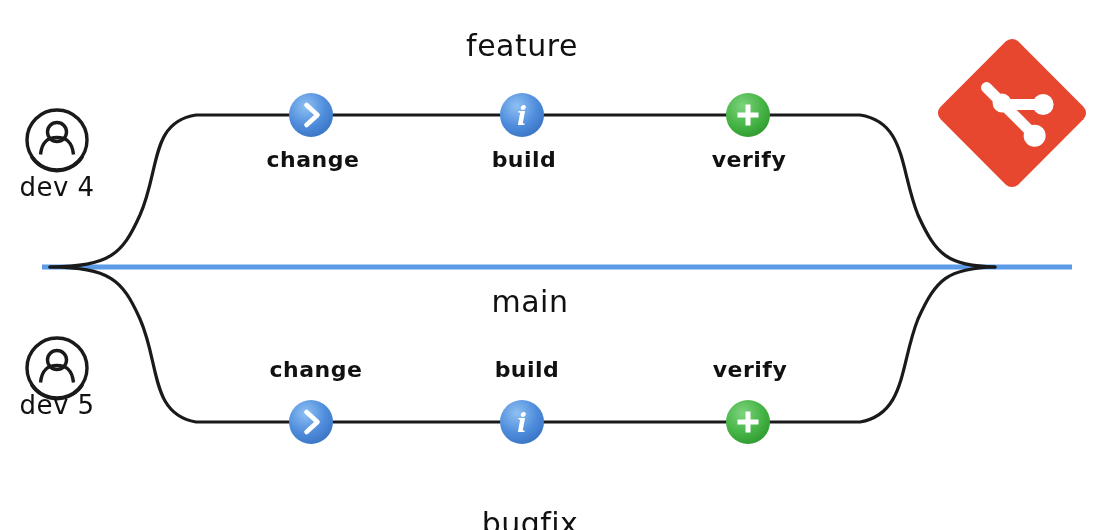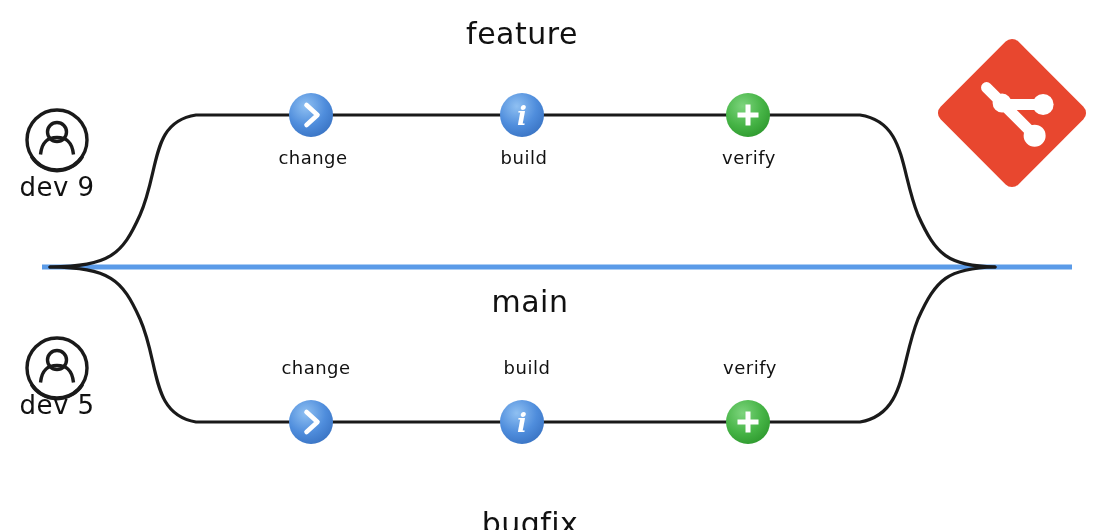--- a/index.html
+++ b/index.html
@@ -30,22 +30,22 @@
     font-family: "DejaVu Sans", sans-serif;
     white-space: nowrap;
     text-align: center;
     letter-spacing: 0.5px;
   }
   .branch-name {
     font-size: 30px;
     font-weight: 400;
   }
   .step-label {
-    font-size: 18px;
-    font-weight: 400;
+    font-size: 22px;
+    font-weight: 700;
   }
   .dev-label {
     font-size: 26px;
     font-weight: 400;
   }
   .center-x {
     transform: translateX(-50%);
   }
 </style>
 </head>
@@ -137,27 +137,27 @@
 
         <line x1="0" y1="-12" x2="26" y2="14" stroke="#ffffff" stroke-width="11" stroke-linecap="round"></line>
 
         <circle cx="0" cy="-14" r="9.5" fill="#ffffff"></circle>
         <circle cx="28" cy="16" r="10.5" fill="#ffffff"></circle>
         <circle cx="0" cy="32" r="11" fill="#ffffff"></circle>
       </g>
     </g>
   </svg>
 
-  <div class="label branch-name center-x" style="left:522px; top:16px;">feature</div>
+  <div class="label branch-name center-x" style="left:522px; top:28px;">feature</div>
 
   <div class="label branch-name center-x" style="left:530px; top:284px;">main</div>
 
   <div class="label branch-name center-x" style="left:530px; top:462px;margin-top:44px;">bugfix</div>
 
-  <div class="label dev-label center-x" style="left:57px; top:172px;">dev 9</div>
+  <div class="label dev-label center-x" style="left:57px; top:172px;">dev 4</div>
 
   <div class="label dev-label center-x" style="left:57px; top:390px;">dev 5</div>
 
   <div class="label step-label center-x" style="left:313px; top:147px;">change</div>
   <div class="label step-label center-x" style="left:524px; top:147px;">build</div>
   <div class="label step-label center-x" style="left:749px; top:147px;">verify</div>
 
   <div class="label step-label center-x" style="left:316px; top:357px;">change</div>
   <div class="label step-label center-x" style="left:527px; top:357px;">build</div>
   <div class="label step-label center-x" style="left:750px; top:357px;">verify</div>

